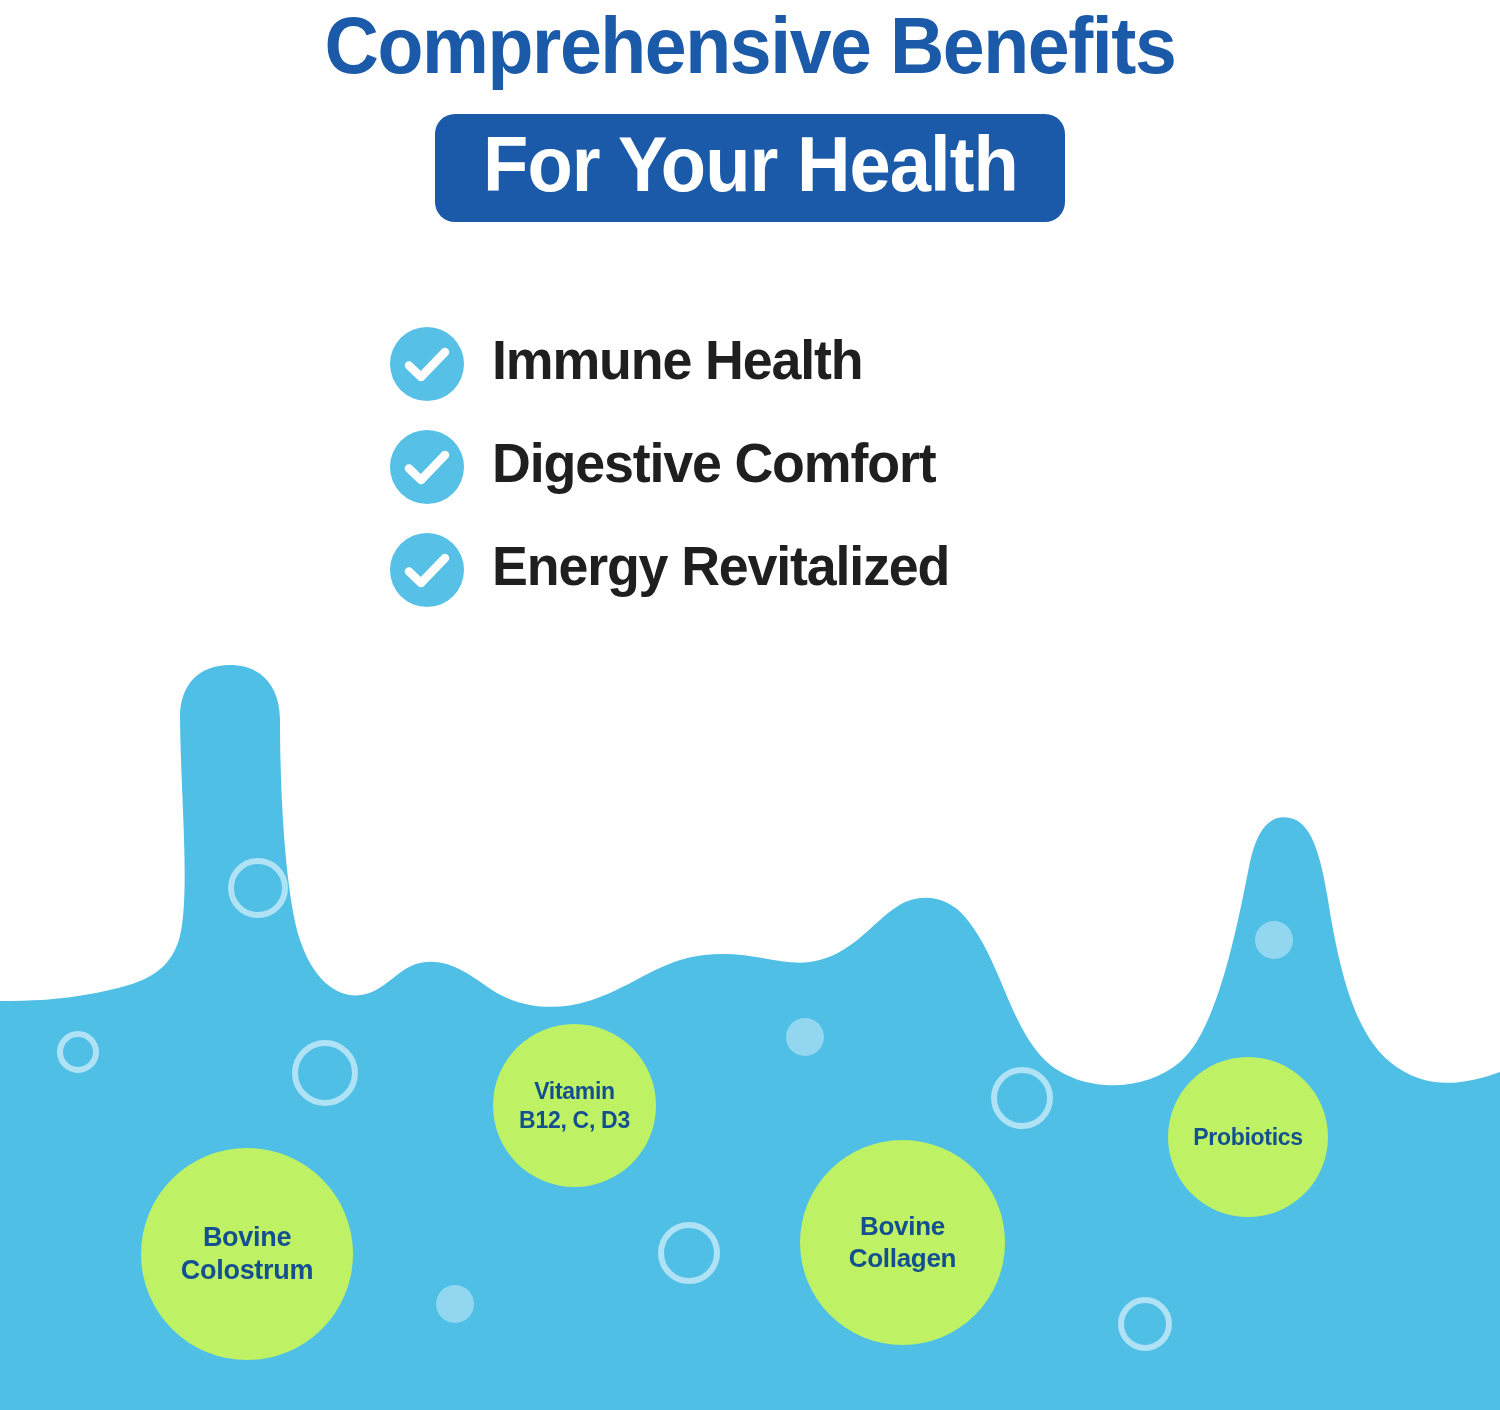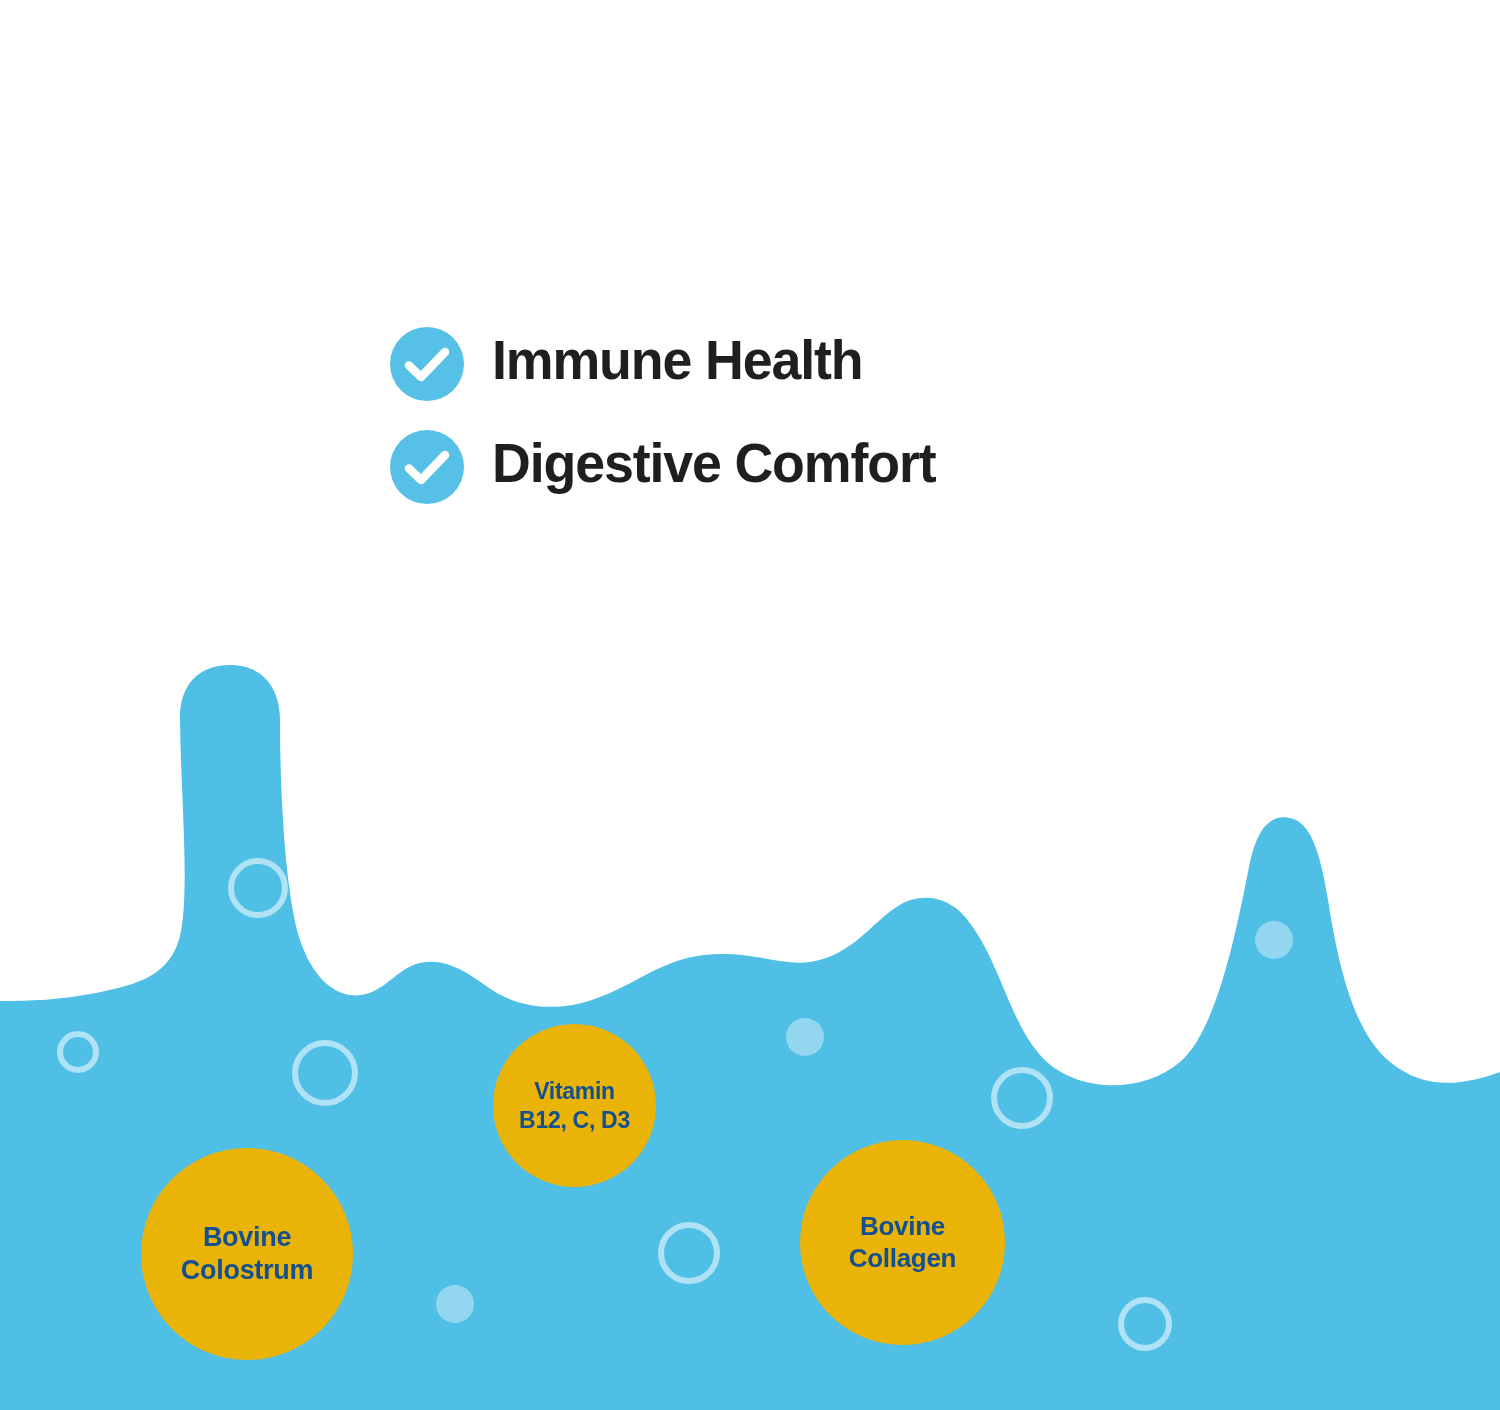--- a/index.html
+++ b/index.html
@@ -76,21 +76,21 @@
     white-space:nowrap;
     transform:scaleX(0.96);
     transform-origin:left center;
   }
 
   
   .ingredient-bubble {
     position:absolute;
     z-index:4;
     border-radius:50%;
-    background:#eab308;
+    background:#bef264;
     display:flex;
     align-items:center;
     justify-content:center;
     text-align:center;
   }
   .ingredient-label {
     color:#14508F;
     font-weight:bold;
     line-height:1.22;
     letter-spacing:-0.3px;
@@ -145,20 +145,28 @@
   <div class="bubble-ring" style="left:57px;top:1031px;width:42px;height:42px;border-width:6px;"></div>
   <div class="bubble-ring" style="left:292px;top:1040px;width:66px;height:66px;border-width:6px;"></div>
   <div class="bubble-ring" style="left:658px;top:1222px;width:62px;height:62px;border-width:6px;"></div>
   <div class="bubble-ring" style="left:991px;top:1067px;width:62px;height:62px;border-width:6px;"></div>
   <div class="bubble-ring" style="left:1118px;top:1297px;width:54px;height:54px;border-width:6px;"></div>
 
   <div class="bubble-dot" style="left:786px;top:1018px;width:38px;height:38px;"></div>
   <div class="bubble-dot" style="left:1255px;top:921px;width:38px;height:38px;"></div>
   <div class="bubble-dot" style="left:436px;top:1285px;width:38px;height:38px;"></div>
 
+  <div id="heading-block">
+    <div id="title-line1" style="color: rgb(27, 90, 168);">Comprehensive Benefits</div>
+    <div id="title-badge-wrap">
+      <div id="title-badge" style="background: rgb(27, 90, 168);">
+        <div id="title-line2" style="color: rgb(255, 255, 255);">For Your Health</div>
+      </div>
+    </div>
+  </div>
 
   <div id="benefits-list">
 
     <div class="benefit-row">
       <div class="check-badge" style="background: rgb(87, 192, 230);">
         <svg width="74" height="74" viewBox="0 0 74 74" xmlns="http://www.w3.org/2000/svg">
           <path d="M19 38.5 L31 50 L55 25" fill="none" stroke="#ffffff" stroke-width="8.5" stroke-linecap="round" stroke-linejoin="round"></path>
         </svg>
       </div>
       <div class="benefit-label" style="color: rgb(31, 31, 31);">Immune Health</div>
@@ -167,20 +175,28 @@
 
     <div class="benefit-row">
       <div class="check-badge" style="background: rgb(87, 192, 230);">
         <svg width="74" height="74" viewBox="0 0 74 74" xmlns="http://www.w3.org/2000/svg">
           <path d="M19 38.5 L31 50 L55 25" fill="none" stroke="#ffffff" stroke-width="8.5" stroke-linecap="round" stroke-linejoin="round"></path>
         </svg>
       </div>
       <div class="benefit-label" style="color: rgb(31, 31, 31);">Digestive Comfort</div>
     </div>
 
+    <div class="benefit-row">
+      <div class="check-badge" style="background: rgb(87, 192, 230);">
+        <svg width="74" height="74" viewBox="0 0 74 74" xmlns="http://www.w3.org/2000/svg">
+          <path d="M19 38.5 L31 50 L55 25" fill="none" stroke="#ffffff" stroke-width="8.5" stroke-linecap="round" stroke-linejoin="round"></path>
+        </svg>
+      </div>
+      <div class="benefit-label" style="color: rgb(31, 31, 31);">Energy Revitalized</div>
+    </div>
 
 
   </div>
 
   <div class="ingredient-bubble" style="left:141px;top:1148px;width:212px;height:212px;">
     <div class="ingredient-label" style="font-size:27px;">
       <div>Bovine</div>
       <div>Colostrum</div>
     </div>
   </div>
@@ -192,14 +208,19 @@
     </div>
   </div>
 
   <div class="ingredient-bubble" style="left:800px;top:1140px;width:205px;height:205px;">
     <div class="ingredient-label" style="font-size:26px;">
       <div>Bovine</div>
       <div>Collagen</div>
     </div>
   </div>
 
+  <div class="ingredient-bubble" style="left:1168px;top:1057px;width:160px;height:160px;">
+    <div class="ingredient-label" style="font-size:23px;">
+      <div>Probiotics</div>
+    </div>
+  </div>
 
 </div>
 
 </body></html>

